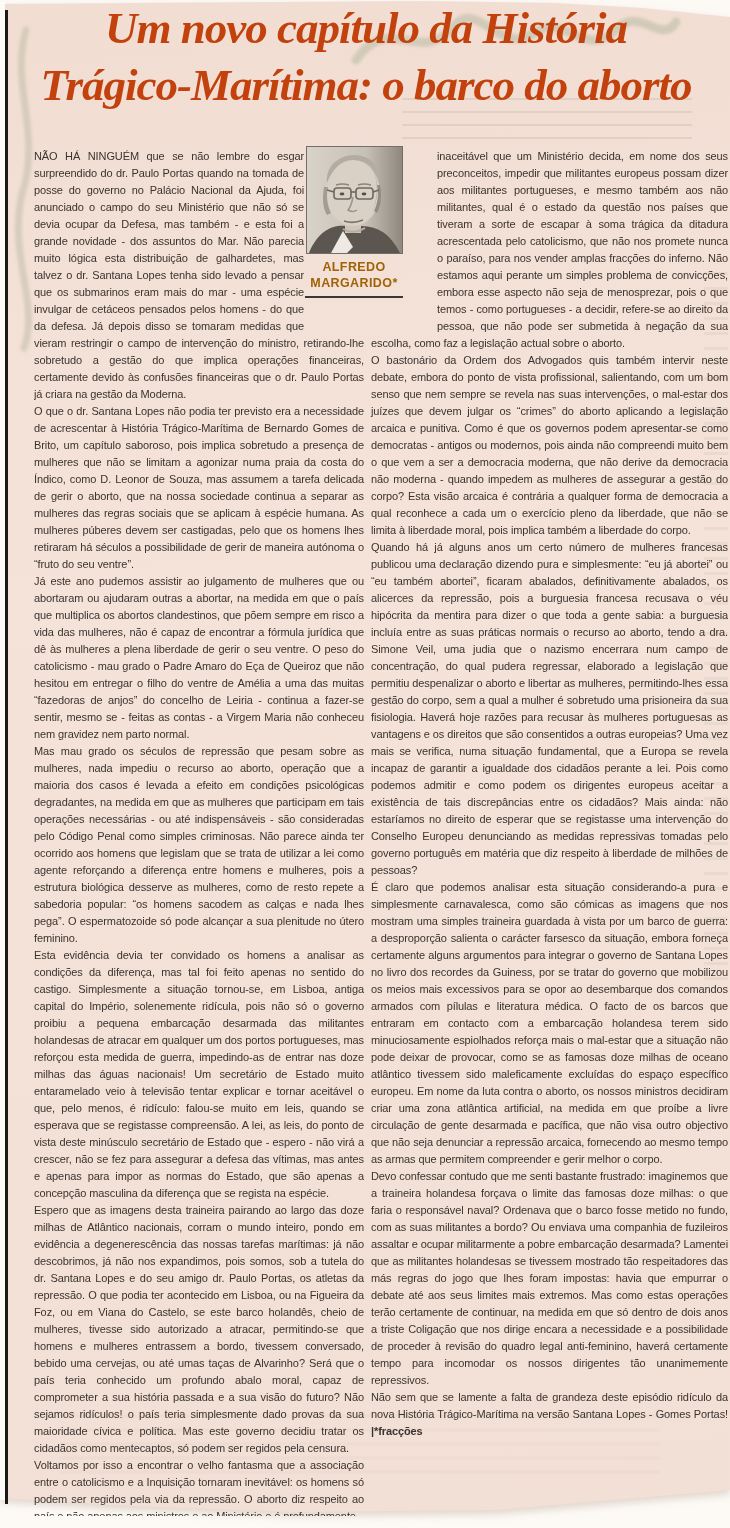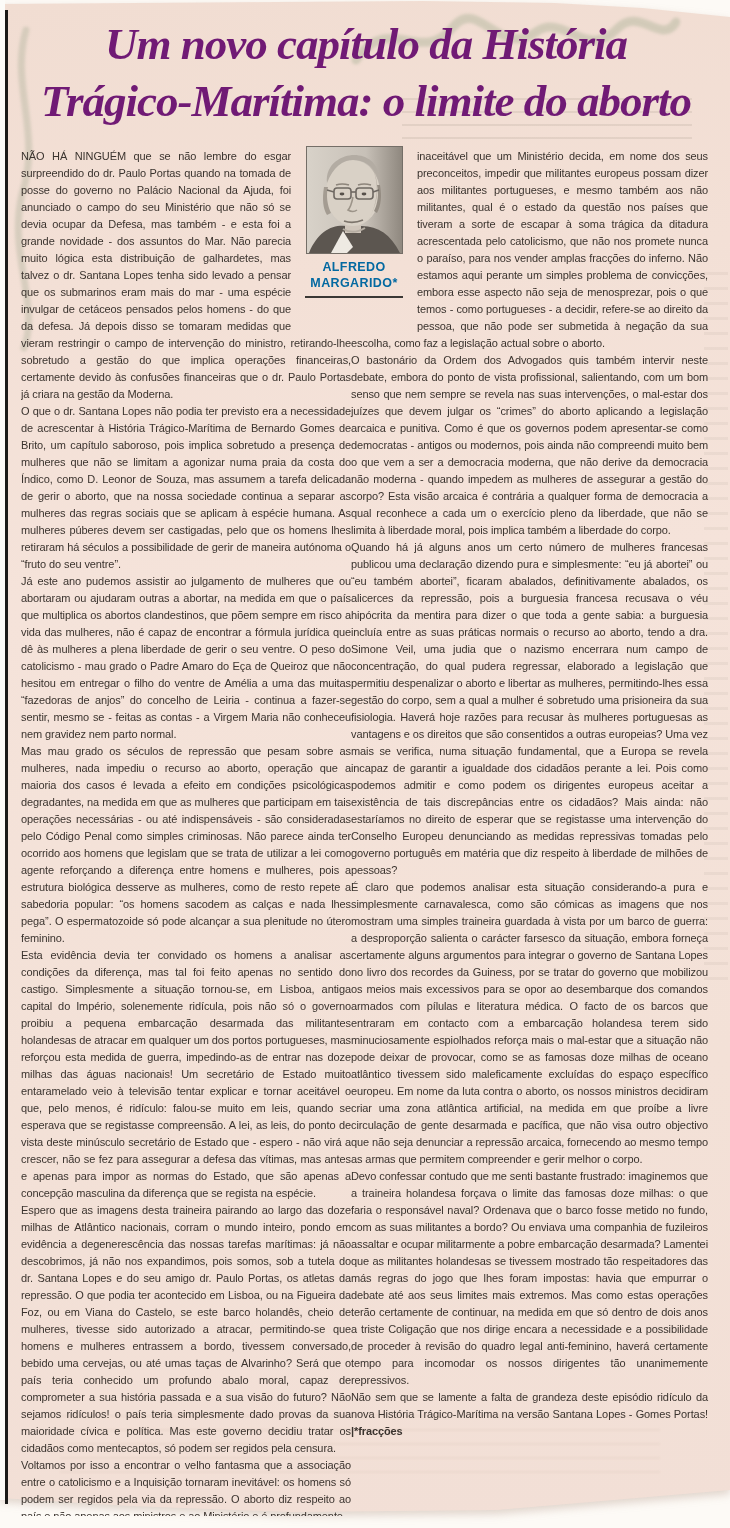--- a/index.html
+++ b/index.html
@@ -26,35 +26,35 @@
     background:repeating-linear-gradient(180deg,rgba(125,112,98,.13) 0 2px,transparent 2px 13px);
     filter:blur(.7px);}
   .bleed-right{right:2px;top:260px;width:24px;height:720px;
     background:repeating-linear-gradient(0deg,rgba(130,118,102,.08) 0 3px,transparent 3px 15px);
     filter:blur(.6px);}
   .bleed-bottom{left:60px;top:1415px;width:600px;height:70px;
     background:repeating-linear-gradient(180deg,rgba(140,125,108,.06) 0 2px,transparent 2px 14px);
     filter:blur(.8px);}
 
   .headline{
-    position:absolute;left:20px;top:16px;width:692px;text-align:center;
+    position:absolute;left:20px;top:0;width:692px;text-align:center;
     font-family:"Liberation Serif","DejaVu Serif",serif;font-style:italic;font-weight:700;
-    font-size:45px;line-height:57px;color:#701a75;letter-spacing:-1px;
+    font-size:45px;line-height:57px;color:#c2410c;letter-spacing:-1px;
   }
 
   .photo-block{position:absolute;left:304px;top:146px;width:100px;text-align:center;}
   .photo{width:95px;height:106px;margin:0 auto;border:1px solid #746e67;
     background:#cfc8c0;display:block;}
-  .caption{margin-top:5px;font-size:12.5px;font-weight:700;color:#0369a1;
+  .caption{margin-top:5px;font-size:12.5px;font-weight:700;color:#a16207;
     letter-spacing:.4px;line-height:16px;}
   .caption-underline{margin:5px auto 0;width:98px;height:2px;background:#3a3835;}
 
   .cols{
-    position:absolute;left:21px;top:148px;width:694px;height:1368px;overflow:hidden;
-    display:flex;color:#3a332e;
+    position:absolute;left:34px;top:148px;width:694px;height:1368px;overflow:hidden;
+    display:flex;gap:7px;color:#3a332e;
   }
   .col{font-size:11px;line-height:17px;letter-spacing:-.1px;text-align:justify;}
   .col-left{width:330px;}
   .col-right{width:357px;}
   .col p{margin:0;}
   .col b{font-weight:700;}
   .wrap-right{float:right;width:60px;height:180px;}
   .wrap-left{float:left;width:66px;height:178px;}
 </style>
 </head>
@@ -72,21 +72,21 @@
 </svg>
 <svg class="bleed bleed-script2" viewBox="0 0 40 330">
   <path d="M20,6 C4,60 36,110 16,170 C2,230 34,280 18,324" fill="none" stroke="#aeb29b" stroke-width="7" stroke-linecap="round"></path>
 </svg>
 <div class="bleed bleed-lines"></div>
 <div class="bleed bleed-right"></div>
 <div class="bleed bleed-bottom"></div>
 
 <header class="headline">
   <div><span>Um novo capítulo da História</span></div>
-  <div><span>Trágico-Marítima: o limite do aborto</span></div>
+  <div><span>Trágico-Marítima: o barco do aborto</span></div>
 </header>
 
 <figure class="photo-block" style="margin:0">
   <svg class="photo" viewBox="0 0 95 106" preserveAspectRatio="none">
     <defs>
       <linearGradient id="pbg" x1="0" y1="0" x2="1" y2="0">
         <stop offset="0" stop-color="#d8d2c9"></stop>
         <stop offset="0.62" stop-color="#c7c0b7"></stop>
         <stop offset="1" stop-color="#8f887f"></stop>
       </linearGradient>

